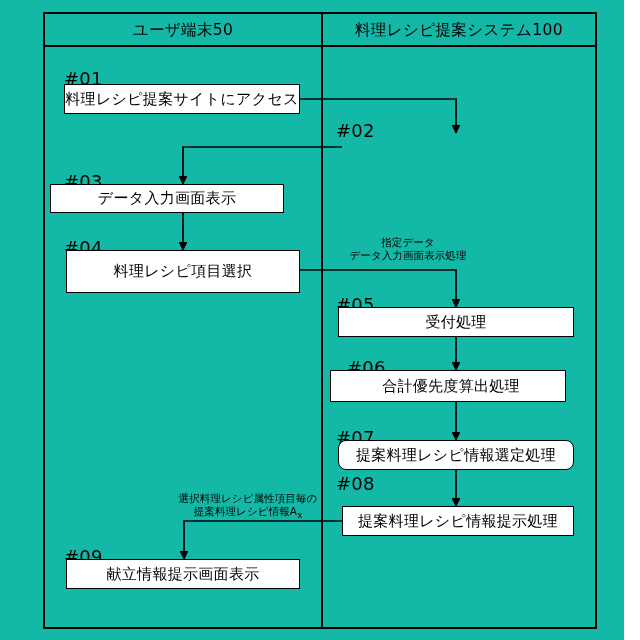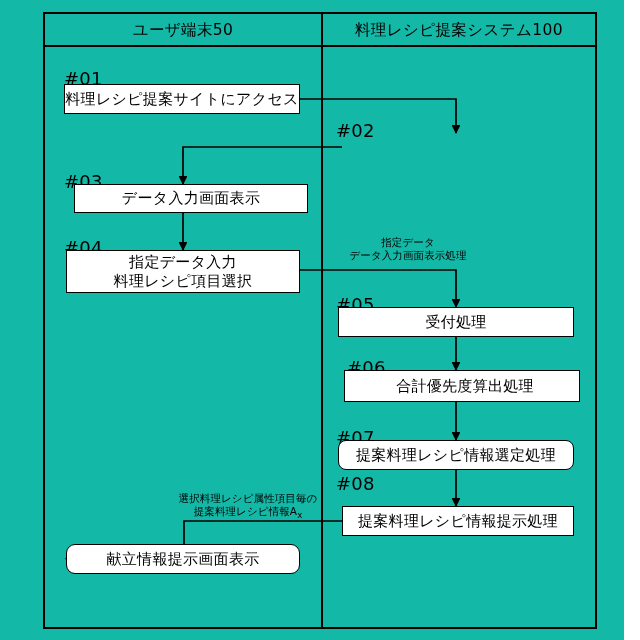--- a/index.html
+++ b/index.html
@@ -137,42 +137,41 @@
   <div class="lane-title" style="left:322px; top:20px; width:274px;">料理レシピ提案システム100</div>
 
   <div class="step-tag" style="left:64px; top:68px;">#01</div>
   <div class="node" style="left:64px; top:84px; width:236px; height:30px;">
     <span class="ln">料理レシピ提案サイトにアクセス</span>
   </div>
 
   <div class="step-tag" style="left:336px; top:120px;">#02</div>
 
   <div class="step-tag" style="left:64px; top:171px;">#03</div>
-  <div class="node" style="left:74px; top:184px; width:234px; height:29px;">
+  <div class="node" style="left:50px; top:184px; width:234px; height:29px;">
     <span class="ln">データ入力画面表示</span>
   </div>
 
   <div class="step-tag" style="left:64px; top:237px;">#04</div>
   <div class="node" style="left:66px; top:250px; width:234px; height:43px;">
-    <span class="ln">指定データ入力</span>
     <span class="ln">料理レシピ項目選択</span>
   </div>
 
   <div class="edge-note" style="left:318px; top:236px; width:180px;">
     <span class="ln">指定データ</span>
     <span class="ln">データ入力画面表示処理</span>
   </div>
 
   <div class="step-tag" style="left:336px; top:294px;text-align:right;">#05</div>
   <div class="node" style="left:338px; top:307px; width:236px; height:30px;">
     <span class="ln">受付処理</span>
   </div>
 
   <div class="step-tag" style="left:336px; top:357px;margin-left:11px;">#06</div>
-  <div class="node" style="left:344px; top:370px; width:236px; height:32px;padding-left:6px;">
+  <div class="node" style="left:330px; top:370px; width:236px; height:32px;padding-left:6px;">
     <span class="ln">合計優先度算出処理</span>
   </div>
 
   <div class="step-tag" style="left:336px; top:427px;">#07</div>
   <div class="node" style="left:338px; top:440px; width:236px; height:30px;border-radius:8px;">
     <span class="ln">提案料理レシピ情報選定処理</span>
   </div>
 
   <div class="edge-note" style="left:158px; top:492px; width:180px;">
     <span class="ln">選択料理レシピ属性項目毎の</span>
@@ -180,17 +179,17 @@
       <span>提案料理レシピ情報A</span><span class="sub">x</span>
     </span>
   </div>
 
   <div class="step-tag" style="left:336px; top:473px;">#08</div>
   <div class="node" style="left:342px; top:506px; width:232px; height:30px;">
     <span class="ln">提案料理レシピ情報提示処理</span>
   </div>
 
   <div class="step-tag" style="left:64px; top:546px;">#09</div>
-  <div class="node" style="left:66px; top:544px; width:234px; height:30px;border-radius:9px;">
+  <div class="node" style="left:66px; top:559px; width:234px; height:30px;">
     <span class="ln">献立情報提示画面表示</span>
   </div>
 
 </div>
 
 </body></html>

